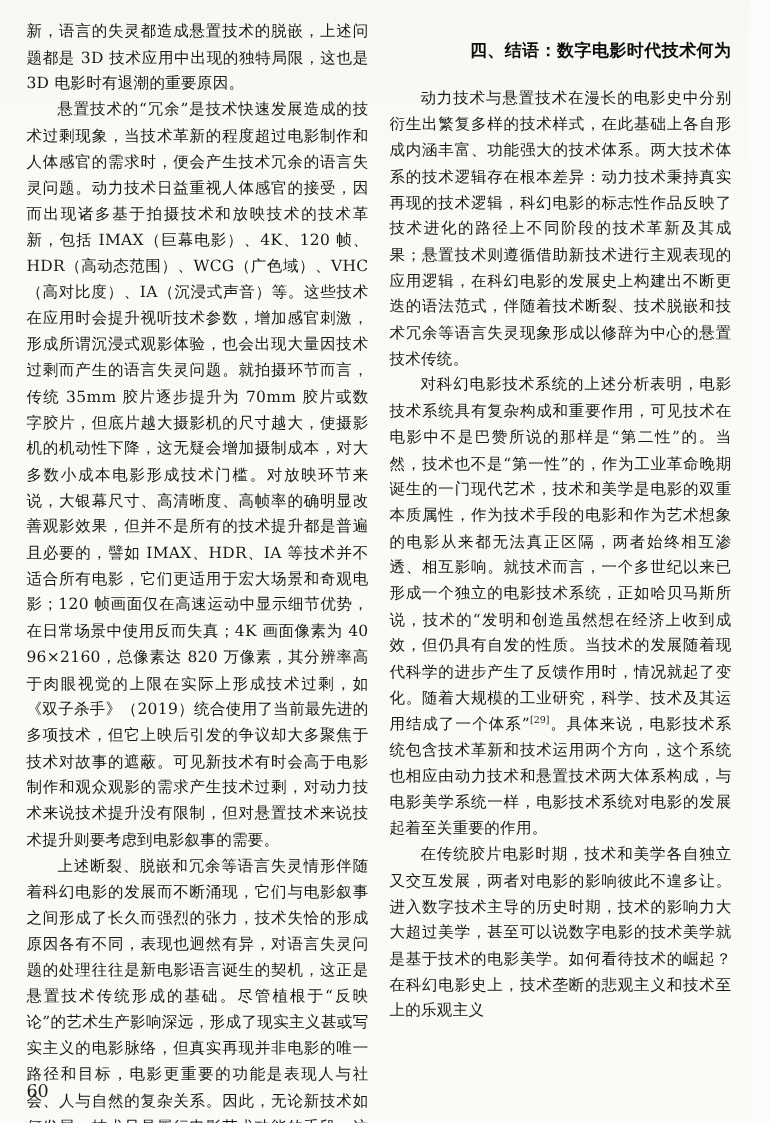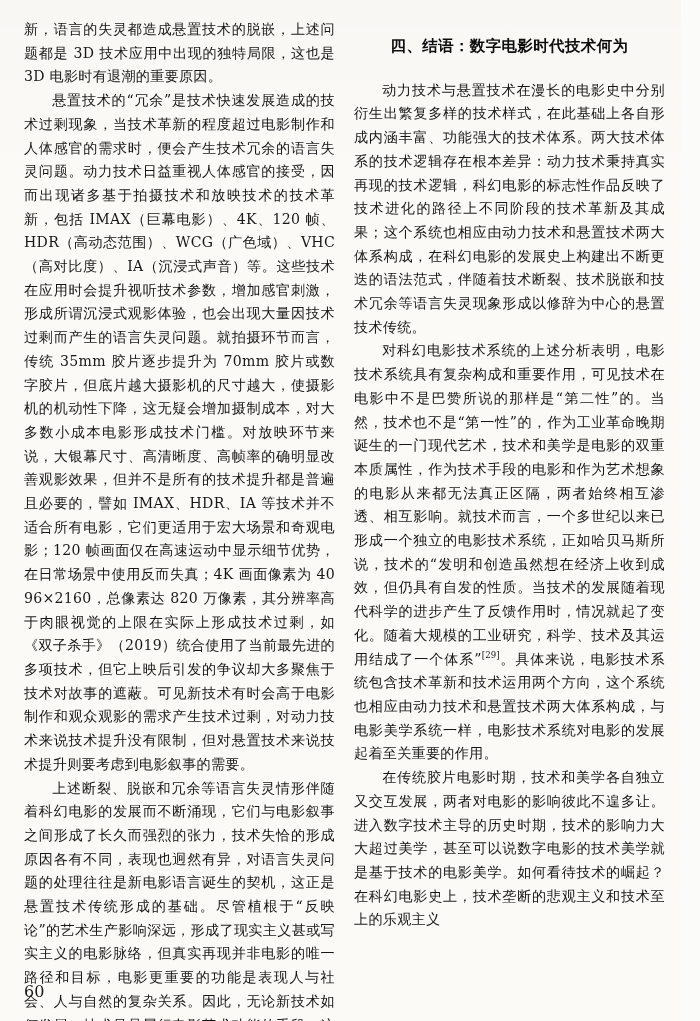--- a/index.html
+++ b/index.html
@@ -55,21 +55,21 @@
     letter-spacing: 0.02em;
     text-indent: 2em;
     word-break: break-all;
     color: #171717;
   }
   p.cont {
     text-indent: 0;
   }
   h2.section-heading {
     margin: 0;
-    text-align: center;
+    text-align: right;
     font-size: 15.4px;
     line-height: 23.7px;
     font-weight: bold;
     letter-spacing: 0.03em;
     color: #0d0d0d;
     padding-top: 17px;
     padding-bottom: 20px;
   }
   .cite {
     font-size: 8.6px;
@@ -97,21 +97,21 @@
     <div class="col col-left">
       <p class="para cont">新，语言的失灵都造成悬置技术的脱嵌，上述问题都是 3D 技术应用中出现的独特局限，这也是 3D 电影时有退潮的重要原因。</p>
       <p class="para">悬置技术的“冗余”是技术快速发展造成的技术过剩现象，当技术革新的程度超过电影制作和人体感官的需求时，便会产生技术冗余的语言失灵问题。动力技术日益重视人体感官的接受，因而出现诸多基于拍摄技术和放映技术的技术革新，包括 IMAX（巨幕电影）、4K、120 帧、HDR（高动态范围）、WCG（广色域）、VHC（高对比度）、IA（沉浸式声音）等。这些技术在应用时会提升视听技术参数，增加感官刺激，形成所谓沉浸式观影体验，也会出现大量因技术过剩而产生的语言失灵问题。就拍摄环节而言，传统 35mm 胶片逐步提升为 70mm 胶片或数字胶片，但底片越大摄影机的尺寸越大，使摄影机的机动性下降，这无疑会增加摄制成本，对大多数小成本电影形成技术门槛。对放映环节来说，大银幕尺寸、高清晰度、高帧率的确明显改善观影效果，但并不是所有的技术提升都是普遍且必要的，譬如 IMAX、HDR、IA 等技术并不适合所有电影，它们更适用于宏大场景和奇观电影；120 帧画面仅在高速运动中显示细节优势，在日常场景中使用反而失真；4K 画面像素为 4096×2160，总像素达 820 万像素，其分辨率高于肉眼视觉的上限在实际上形成技术过剩，如《双子杀手》（2019）统合使用了当前最先进的多项技术，但它上映后引发的争议却大多聚焦于技术对故事的遮蔽。可见新技术有时会高于电影制作和观众观影的需求产生技术过剩，对动力技术来说技术提升没有限制，但对悬置技术来说技术提升则要考虑到电影叙事的需要。</p>
       <p class="para">上述断裂、脱嵌和冗余等语言失灵情形伴随着科幻电影的发展而不断涌现，它们与电影叙事之间形成了长久而强烈的张力，技术失恰的形成原因各有不同，表现也迥然有异，对语言失灵问题的处理往往是新电影语言诞生的契机，这正是悬置技术传统形成的基础。尽管植根于“反映论”的艺术生产影响深远，形成了现实主义甚或写实主义的电影脉络，但真实再现并非电影的唯一路径和目标，电影更重要的功能是表现人与社会、人与自然的复杂关系。因此，无论新技术如何发展，技术只是履行电影艺术功能的手段，这是动力技术的主导性常遭质疑和否定的原因。动力技术侧重于真实再现的技术逻辑，其进化路径已充分显示电影借助动力技术抵达</p>
     </div>
 
     <div class="col col-right">
 
       <h2 class="section-heading">四、结语：数字电影时代技术何为</h2>
 
-      <p class="para">动力技术与悬置技术在漫长的电影史中分别衍生出繁复多样的技术样式，在此基础上各自形成内涵丰富、功能强大的技术体系。两大技术体系的技术逻辑存在根本差异：动力技术秉持真实再现的技术逻辑，科幻电影的标志性作品反映了技术进化的路径上不同阶段的技术革新及其成果；这个系统也相应由动力技术和悬置技术两大体系构成，在科幻电影的发展史上构建出不断更迭的语法范式，伴随着技术断裂、技术脱嵌和技术冗余等语言失灵现象形成以修辞为中心的悬置技术传统。</p>
+      <p class="para">动力技术与悬置技术在漫长的电影史中分别衍生出繁复多样的技术样式，在此基础上各自形成内涵丰富、功能强大的技术体系。两大技术体系的技术逻辑存在根本差异：动力技术秉持真实再现的技术逻辑，科幻电影的标志性作品反映了技术进化的路径上不同阶段的技术革新及其成果；悬置技术则遵循借助新技术进行主观表现的应用逻辑，在科幻电影的发展史上构建出不断更迭的语法范式，伴随着技术断裂、技术脱嵌和技术冗余等语言失灵现象形成以修辞为中心的悬置技术传统。</p>
 
       <p class="para"><span>对科幻电影技术系统的上述分析表明，电影技术系统具有复杂构成和重要作用，可见技术在电影中不是巴赞所说的那样是“第二性”的。当然，技术也不是“第一性”的，作为工业革命晚期诞生的一门现代艺术，技术和美学是电影的双重本质属性，作为技术手段的电影和作为艺术想象的电影从来都无法真正区隔，两者始终相互渗透、相互影响。就技术而言，一个多世纪以来已形成一个独立的电影技术系统，正如哈贝马斯所说，技术的“发明和创造虽然想在经济上收到成效，但仍具有自发的性质。当技术的发展随着现代科学的进步产生了反馈作用时，情况就起了变化。随着大规模的工业研究，科学、技术及其运用结成了一个体系”</span><span class="cite">[29]</span><span>。具体来说，电影技术系统包含技术革新和技术运用两个方向，这个系统也相应由动力技术和悬置技术两大体系构成，与电影美学系统一样，电影技术系统对电影的发展起着至关重要的作用。</span></p>
 
       <p class="para">在传统胶片电影时期，技术和美学各自独立又交互发展，两者对电影的影响彼此不遑多让。进入数字技术主导的历史时期，技术的影响力大大超过美学，甚至可以说数字电影的技术美学就是基于技术的电影美学。如何看待技术的崛起？在科幻电影史上，技术垄断的悲观主义和技术至上的乐观主义</p>
     </div>
 
   </div>
 
   <div class="page-number">60</div>
 

